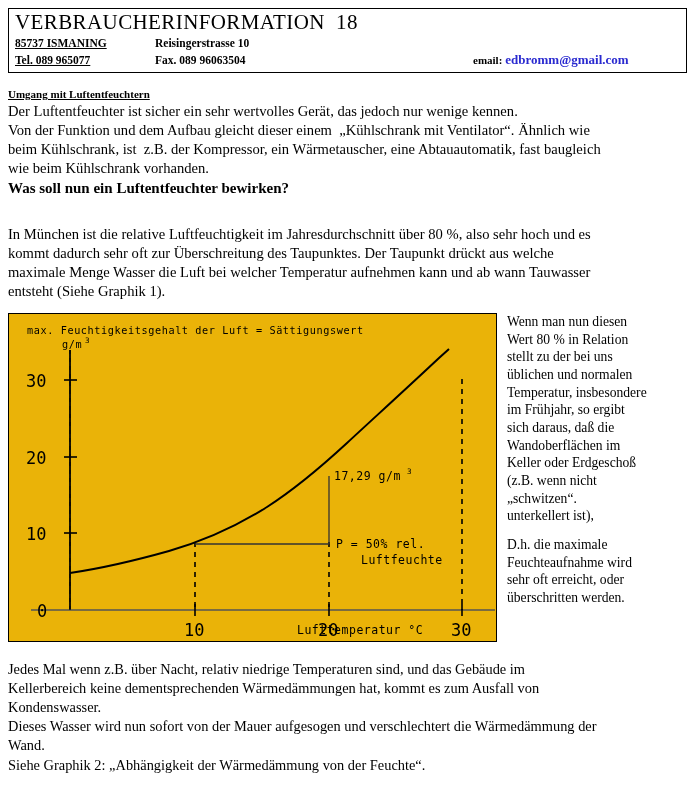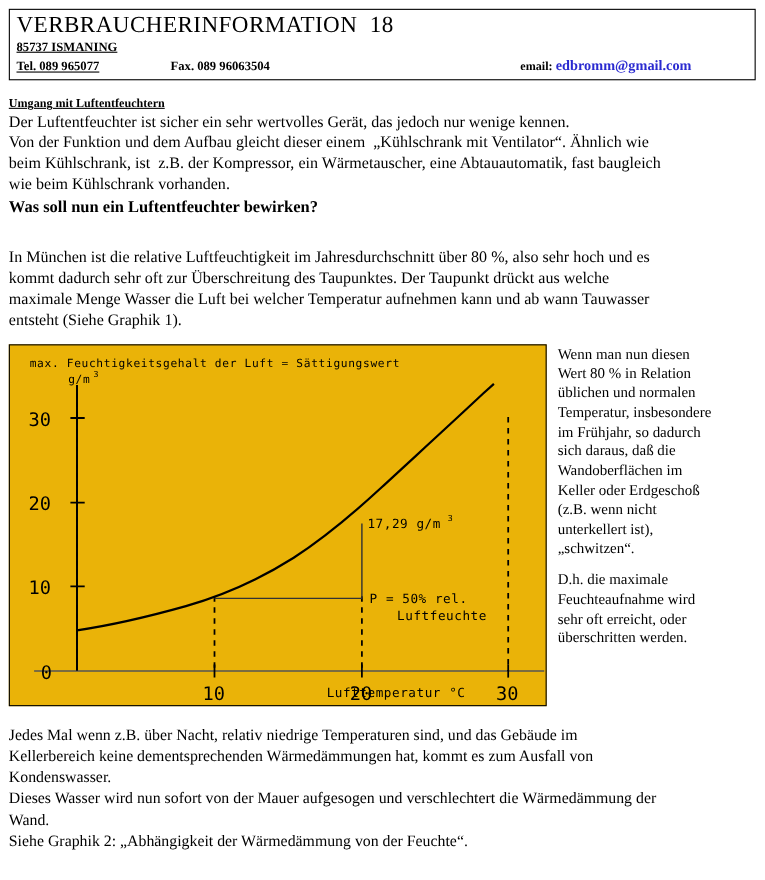--- a/index.html
+++ b/index.html
@@ -138,20 +138,21 @@
 </style>
 </head>
 <body>
 
 <div class="page">
 
   <div class="letterhead">
     <div class="lh-title">VERBRAUCHERINFORMATION  18</div>
     <div class="lh-row">
       <span class="lh-col1">85737 ISMANING</span>
+      <span class="lh-col2">Reisingerstrasse 10</span>
       <span class="lh-col3"></span>
     </div>
     <div class="lh-row">
       <span class="lh-col1">Tel. 089 965077</span>
       <span class="lh-col2">Fax. 089 96063504</span>
       <span class="lh-col3"><span class="lh-email-label">email:</span> <span class="lh-email-addr">edbromm@gmail.com</span></span>
     </div>
   </div>
 
   <div class="body-text">
@@ -225,29 +226,30 @@
         <text class="chart-anno" x="352" y="250">Luftfeuchte</text>
 
         <text class="chart-anno" x="288" y="320">Lufttemperatur °C</text>
       </svg>
     </div>
 
     <div class="side-col">
       <p>
         <span class="line">Wenn man nun diesen</span>
         <span class="line">Wert 80 % in Relation</span>
+        <span class="line">stellt zu der bei uns</span>
         <span class="line">üblichen und normalen</span>
         <span class="line">Temperatur, insbesondere</span>
-        <span class="line">im Frühjahr, so dadurch</span>
+        <span class="line">im Frühjahr, so ergibt</span>
         <span class="line">sich daraus, daß die</span>
         <span class="line">Wandoberflächen im</span>
         <span class="line">Keller oder Erdgeschoß</span>
         <span class="line">(z.B. wenn nicht</span>
+        <span class="line">„schwitzen“.</span>
         <span class="line">unterkellert ist),</span>
-        <span class="line">„schwitzen“.</span>
       </p>
       <p class="gap">
         <span class="line">D.h. die maximale</span>
         <span class="line">Feuchteaufnahme wird</span>
         <span class="line">sehr oft erreicht, oder</span>
         <span class="line">überschritten werden.</span>
       </p>
     </div>
   </div>
 

